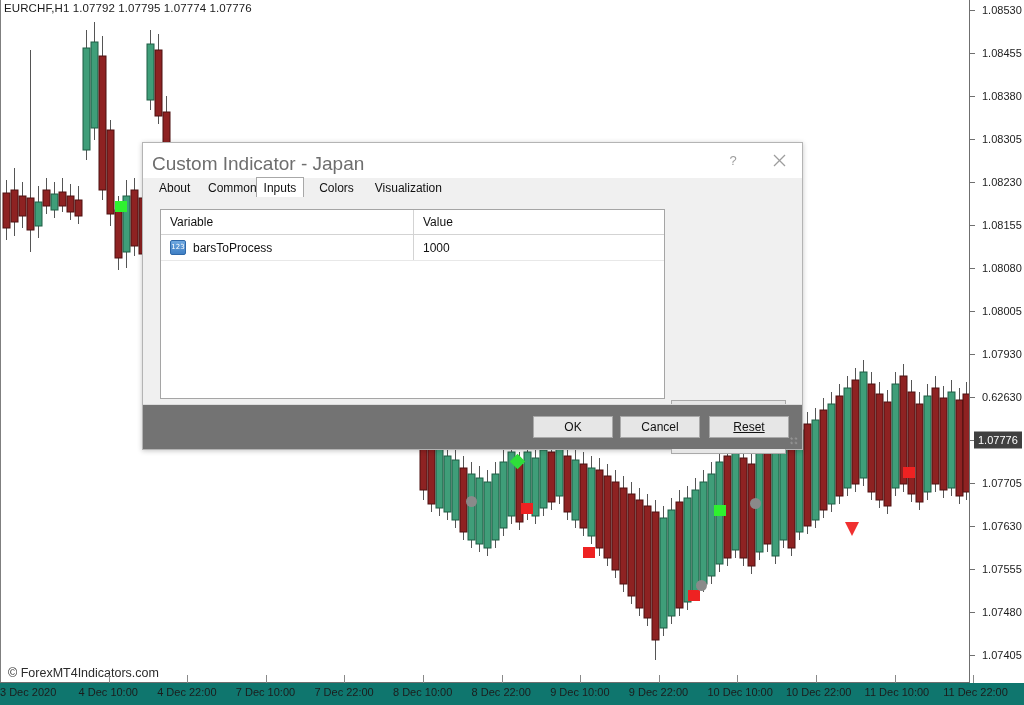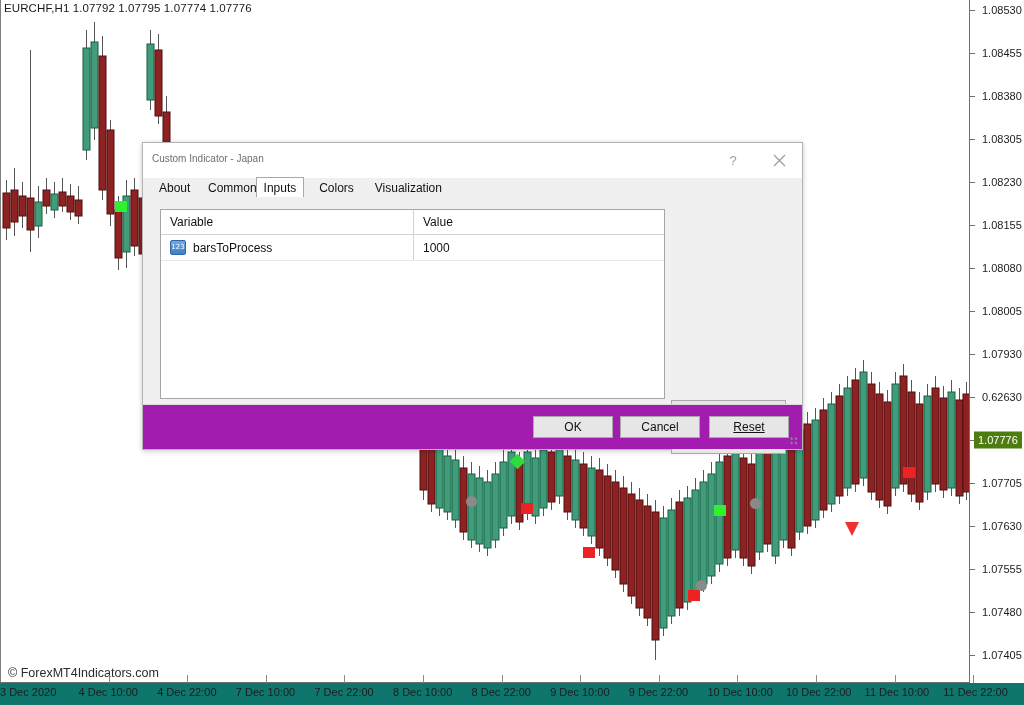--- a/index.html
+++ b/index.html
@@ -21,21 +21,21 @@
   #right-border{position:absolute;left:969px;top:0;width:1px;height:683px;background:#6f6f6f;}
 
   
   #price-scale{position:absolute;left:970px;top:0;width:54px;height:683px;background:#fff;}
   .price-lbl{
     position:absolute;left:12px;font-size:11px;color:#1c1c1c;
     transform:translateY(-50%);white-space:nowrap;
   }
   .price-tick{position:absolute;left:0px;width:5px;height:1px;background:#6f6f6f;}
   #price-current{
-    position:absolute;left:4px;background:#4d7c0f;color:#fff;
+    position:absolute;left:4px;background:#404040;color:#fff;
     font-size:11px;padding:2px 4px 3px 4px;transform:translateY(-50%);
     white-space:nowrap;
   }
   
   #time-scale{position:absolute;left:0;top:683px;width:1024px;height:22px;background:#0f766e;}
   .time-lbl{
     position:absolute;top:3px;font-size:11px;color:#1c1c1c;white-space:nowrap;
     transform:translateX(-4px);
   }
   .time-tick{position:absolute;top:-8px;width:1px;height:8px;background:#8a8a8a;}
@@ -65,21 +65,21 @@
   
   #dialog{
     position:absolute;left:142px;top:142px;width:659px;height:306px;
     background:#f0f0f0;border:1px solid #b4b4b4;
     box-shadow:0 1px 5px rgba(0,0,0,0.22);
   }
   #dlg-titlebar{
     position:relative;height:35px;background:#ffffff;border-bottom:1px solid #e4e4e4;
   }
   #dlg-title{
-    position:absolute;left:9px;top:10px;font-size:10px;color:#6e6e6e;white-space:nowrap;
+    position:absolute;left:9px;top:10px;font-size:19px;color:#6e6e6e;white-space:nowrap;
   }
   .ttl-btn{
     position:absolute;top:0;height:34px;width:46px;
     display:flex;align-items:center;justify-content:center;
     font-size:15px;color:#9d9d9d;cursor:default;
   }
   #btn-help{right:46px;font-size:13px;}
   #btn-close{right:0px;}
   #btn-close svg{display:block;}
 
@@ -129,21 +129,21 @@
     position:absolute;left:528px;width:115px;height:22px;
     background:#e6e6e6;border:1px solid #a9a9a9;box-sizing:border-box;
     font-size:12px;color:#111;display:flex;align-items:center;justify-content:center;
     cursor:default;
   }
   #btn-load{top:203px;}
   #btn-save{top:235px;}
 
   #dlg-footer{
     position:absolute;left:0;bottom:0;width:659px;height:44px;
-    background:#a21caf;border-top:1px solid #dcdcdc;
+    background:#737373;border-top:1px solid #dcdcdc;
   }
   .foot-btn{
     position:absolute;top:11px;width:80px;height:22px;
     background:#e6e6e6;border:1px solid #a9a9a9;box-sizing:border-box;
     font-size:12px;color:#111;display:flex;align-items:center;justify-content:center;
     cursor:default;
   }
   #btn-ok{left:390px;}
   #btn-cancel{left:477px;}
   #btn-reset{left:566px;text-decoration:underline;}

